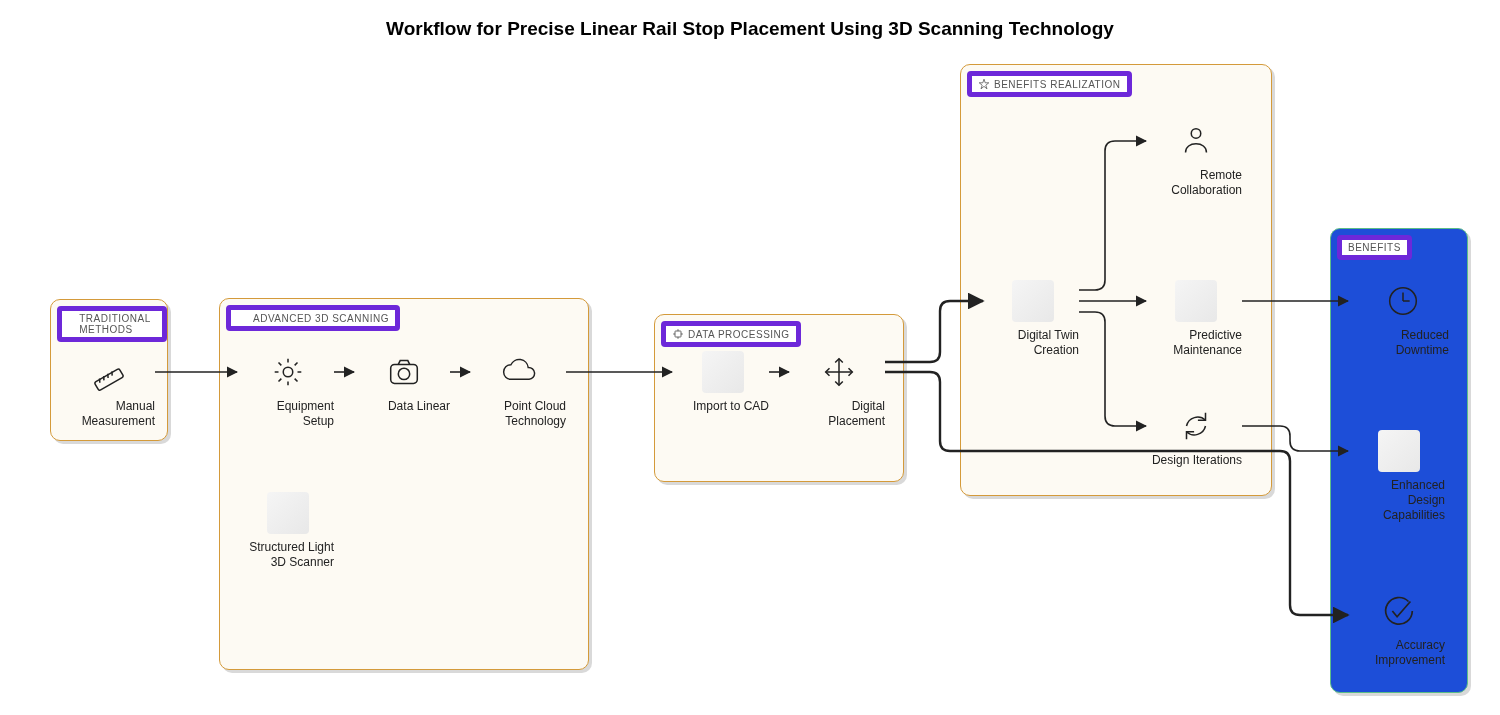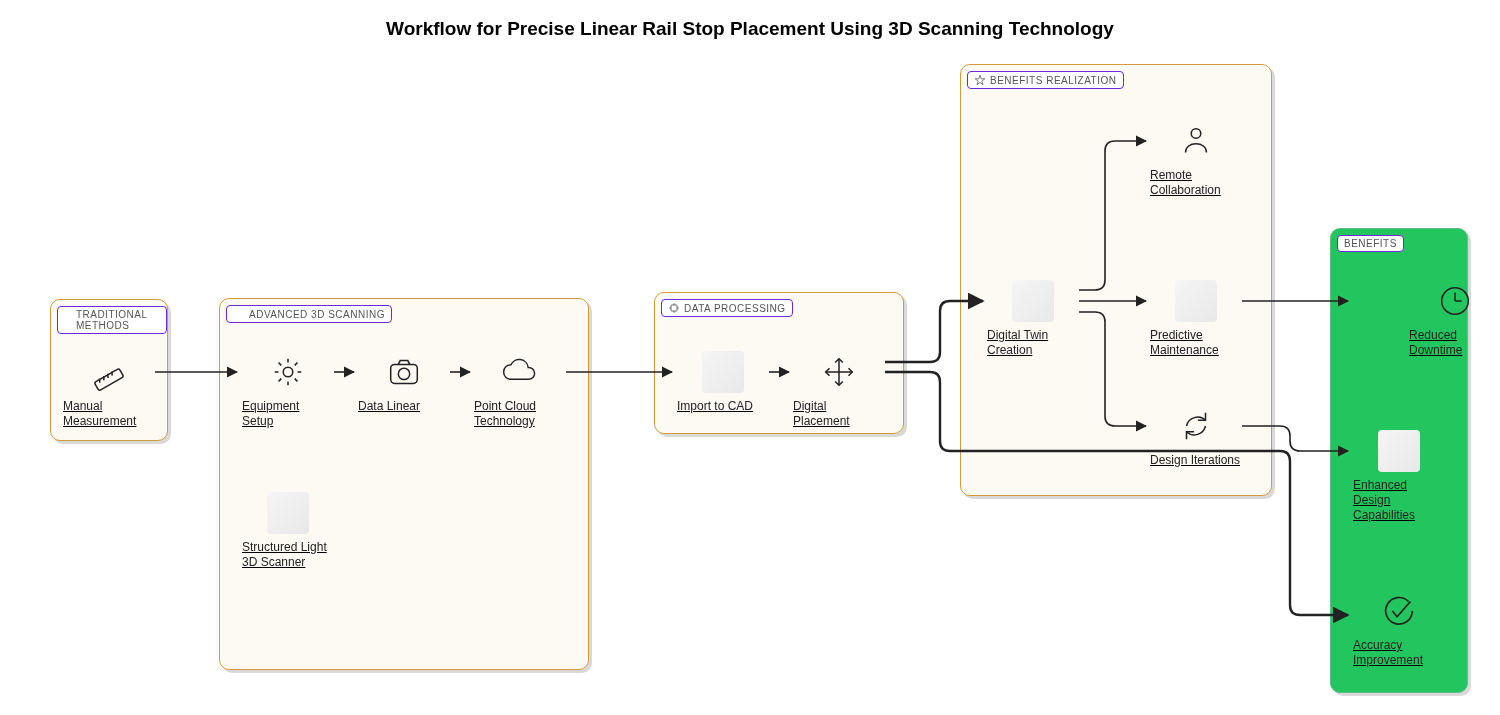--- a/index.html
+++ b/index.html
@@ -24,51 +24,50 @@
     color: #000;
   }
   .group {
     position: absolute;
     border-radius: 10px;
     background: #fdfaf3;
     border: 1.5px solid #d49a3a;
     box-shadow: 3px 3px 0 rgba(0,0,0,0.15);
   }
   .group.green {
-    background: #22c55e;
+    background: #1d4ed8;
     border-color: #5bbd88;
     padding-left: 28px;
   }
   .group-label {
     position: absolute;
     top: 6px;
     left: 6px;
     background: #fff;
-    border: 1px solid #6d28d9;
+    border: 5px solid #6d28d9;
     border-radius: 4px;
     padding: 2px 6px;
     font-size: 10px;
     letter-spacing: 0.5px;
     color: #555;
     display: flex;
     align-items: center;
     gap: 4px;
   }
   .group-label .lbl-icon {
     width: 12px;
     height: 12px;
     display: inline-flex;
     align-items: center;
     justify-content: center;
   }
   .node {
     position: absolute;
     width: 92px;
-    text-align: left;
-    text-decoration: underline;
+    text-align: right;
   }
   .node .icon {
     width: 42px;
     height: 42px;
     margin: 0 auto 6px auto;
     display: flex;
     align-items: center;
     justify-content: center;
   }
   .node .icon.placeholder {
@@ -144,21 +143,21 @@
       <path d="M12 28a8 8 0 010-16 10 10 0 0119 3 6 6 0 011 13H12z"></path>
     </svg>
   </div>
   <div class="node-label">Point Cloud Technology</div>
 </div>
 <div class="node" style="left:242px; top:492px;">
   <div class="icon placeholder"></div>
   <div class="node-label">Structured Light 3D Scanner</div>
 </div>
 
-<div class="group" style="left:654px; top:292px; width:250px; height:142px;">
+<div class="group" style="left:654px; top:314px; width:250px; height:168px;">
   <div class="group-label">
     <span class="lbl-icon">
       <svg width="12" height="12" viewBox="0 0 20 20" fill="none" stroke="#555" stroke-width="1.5">
         <rect x="5" y="5" width="10" height="10" rx="1"></rect>
         <line x1="10" y1="2" x2="10" y2="5"></line>
           <line x1="10" y1="15" x2="10" y2="18"></line>
         <line x1="2" y1="10" x2="5" y2="10"></line>
           <line x1="15" y1="10" x2="18" y2="10"></line>
       </svg>
     </span>
@@ -220,21 +219,21 @@
     </svg>
   </div>
   <div class="node-label">Design Iterations</div>
 </div>
 
 <div class="group green" style="left:1330px; top:228px; width:138px; height:465px;">
   <div class="group-label">
     <span>BENEFITS</span>
   </div>
 </div>
-<div class="node" style="left:1409px; top:280px;">
+<div class="node" style="left:1357px; top:280px;">
   <div class="icon">
     <svg width="38" height="38" viewBox="0 0 40 40" fill="none" stroke="#222" stroke-width="1.6">
       <circle cx="20" cy="20" r="14"></circle>
       <line x1="20" y1="20" x2="20" y2="11"></line>
       <line x1="20" y1="20" x2="27" y2="20"></line>
     </svg>
   </div>
   <div class="node-label">Reduced Downtime</div>
 </div>
 <div class="node" style="left:1353px; top:430px;">

